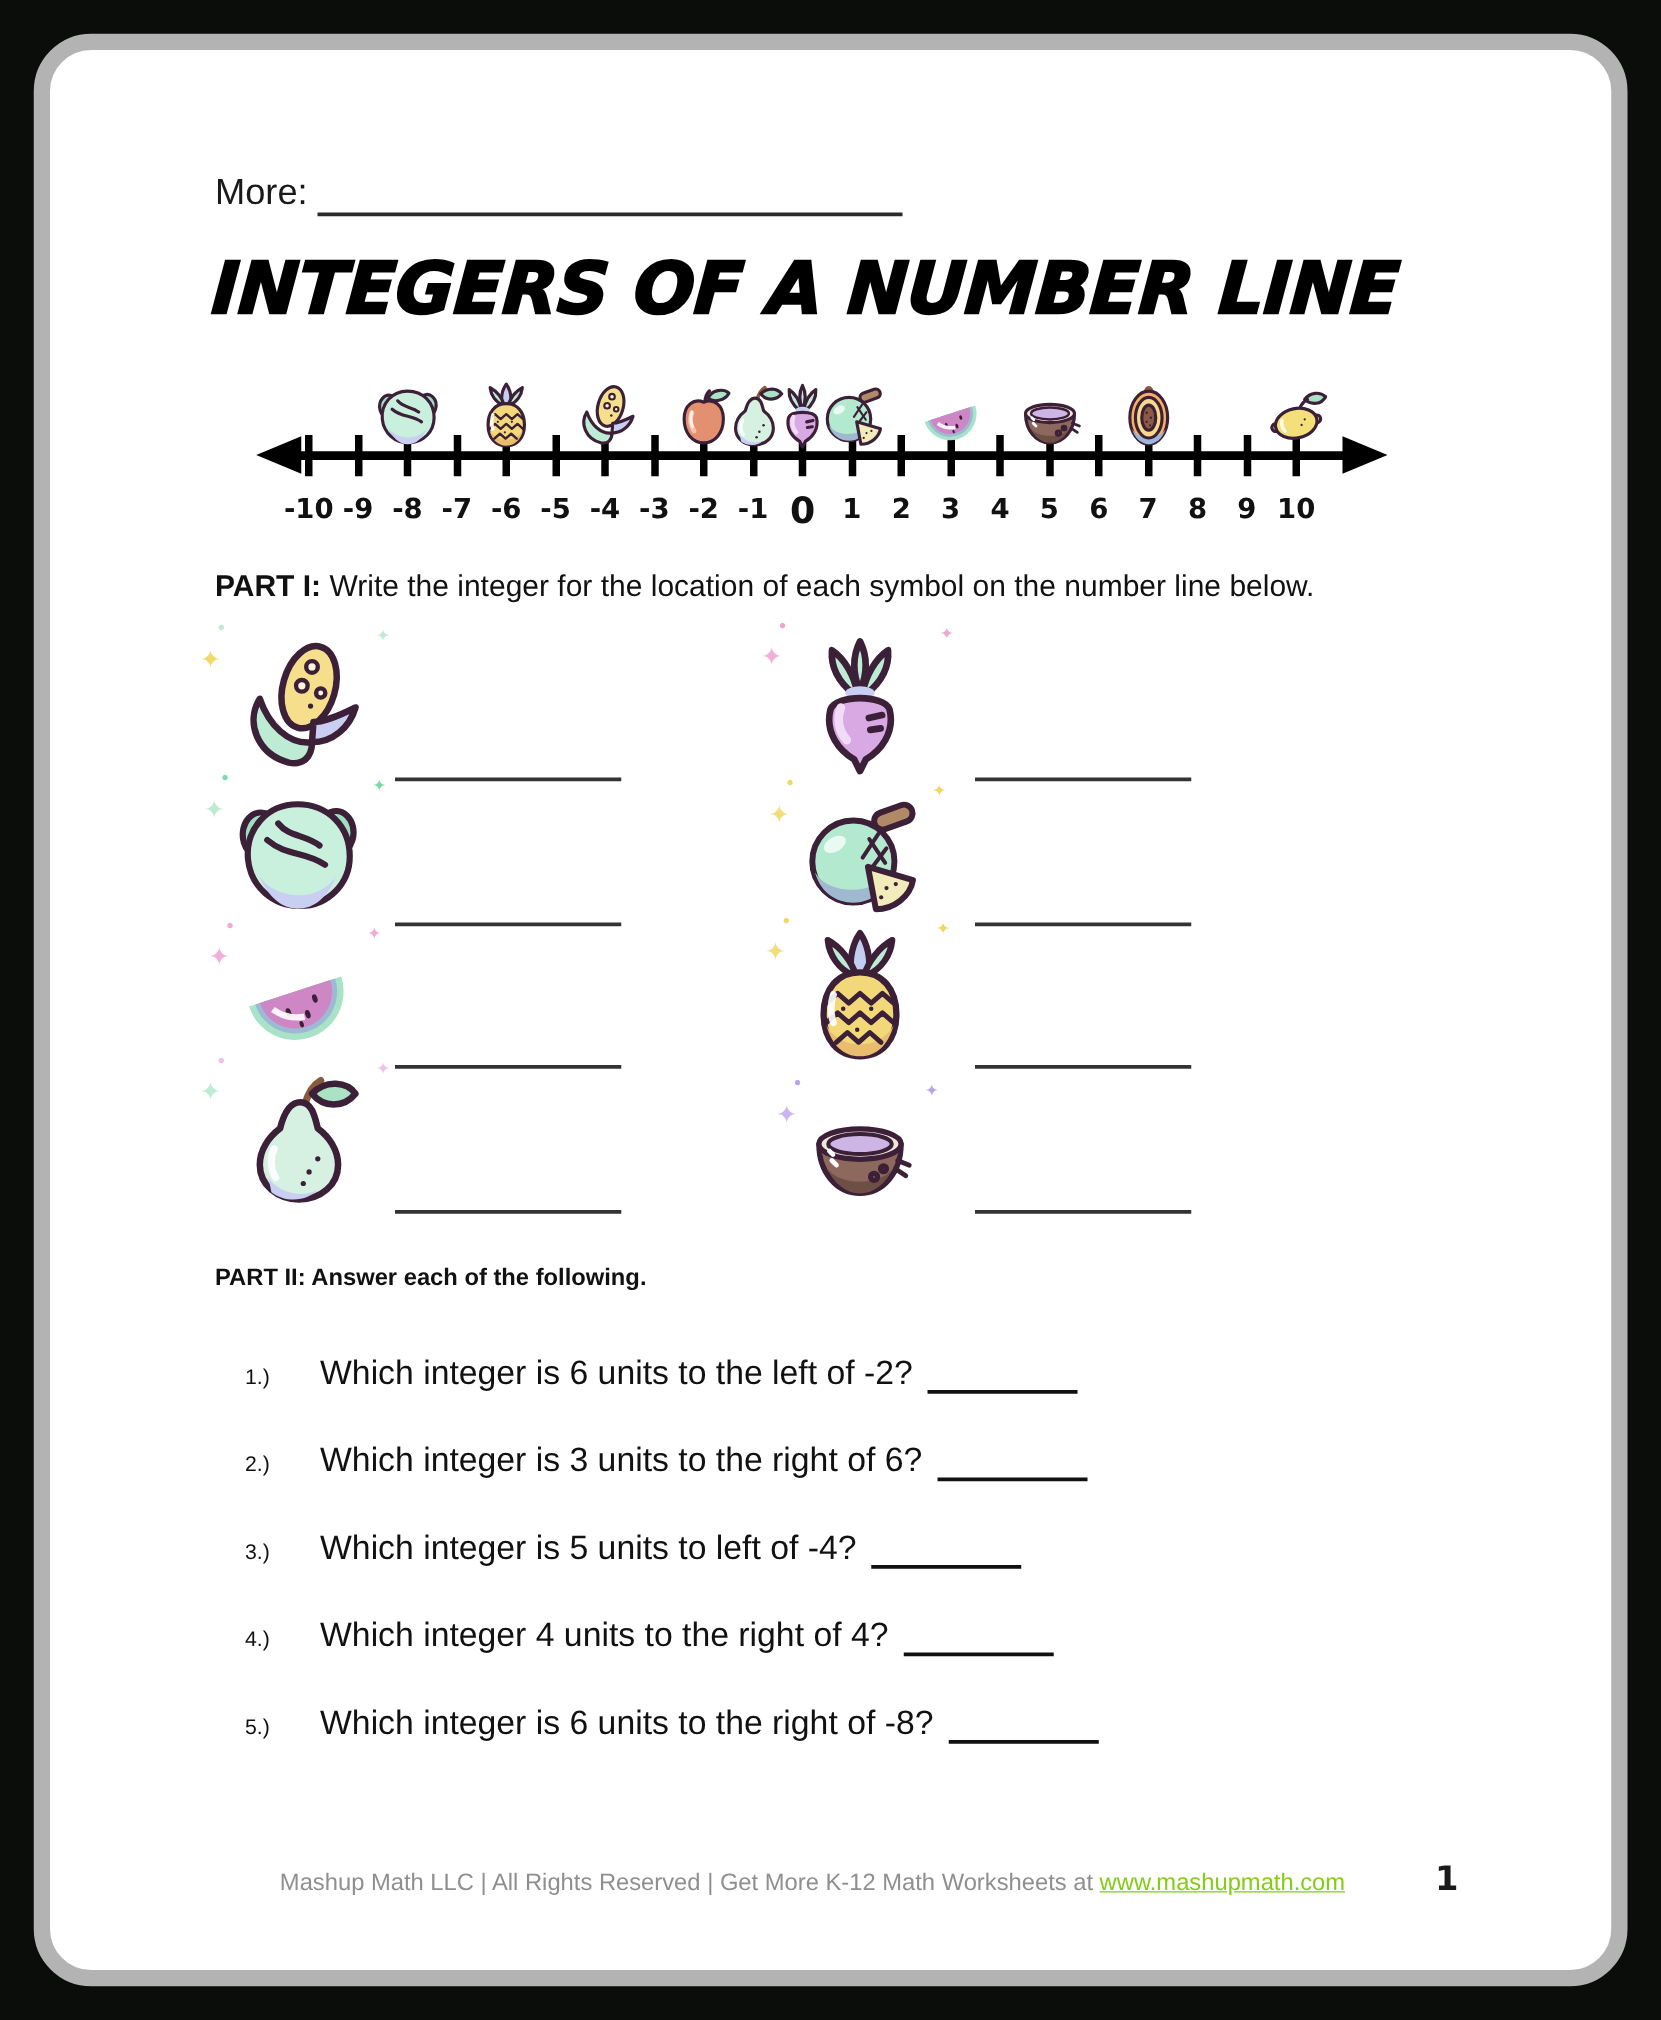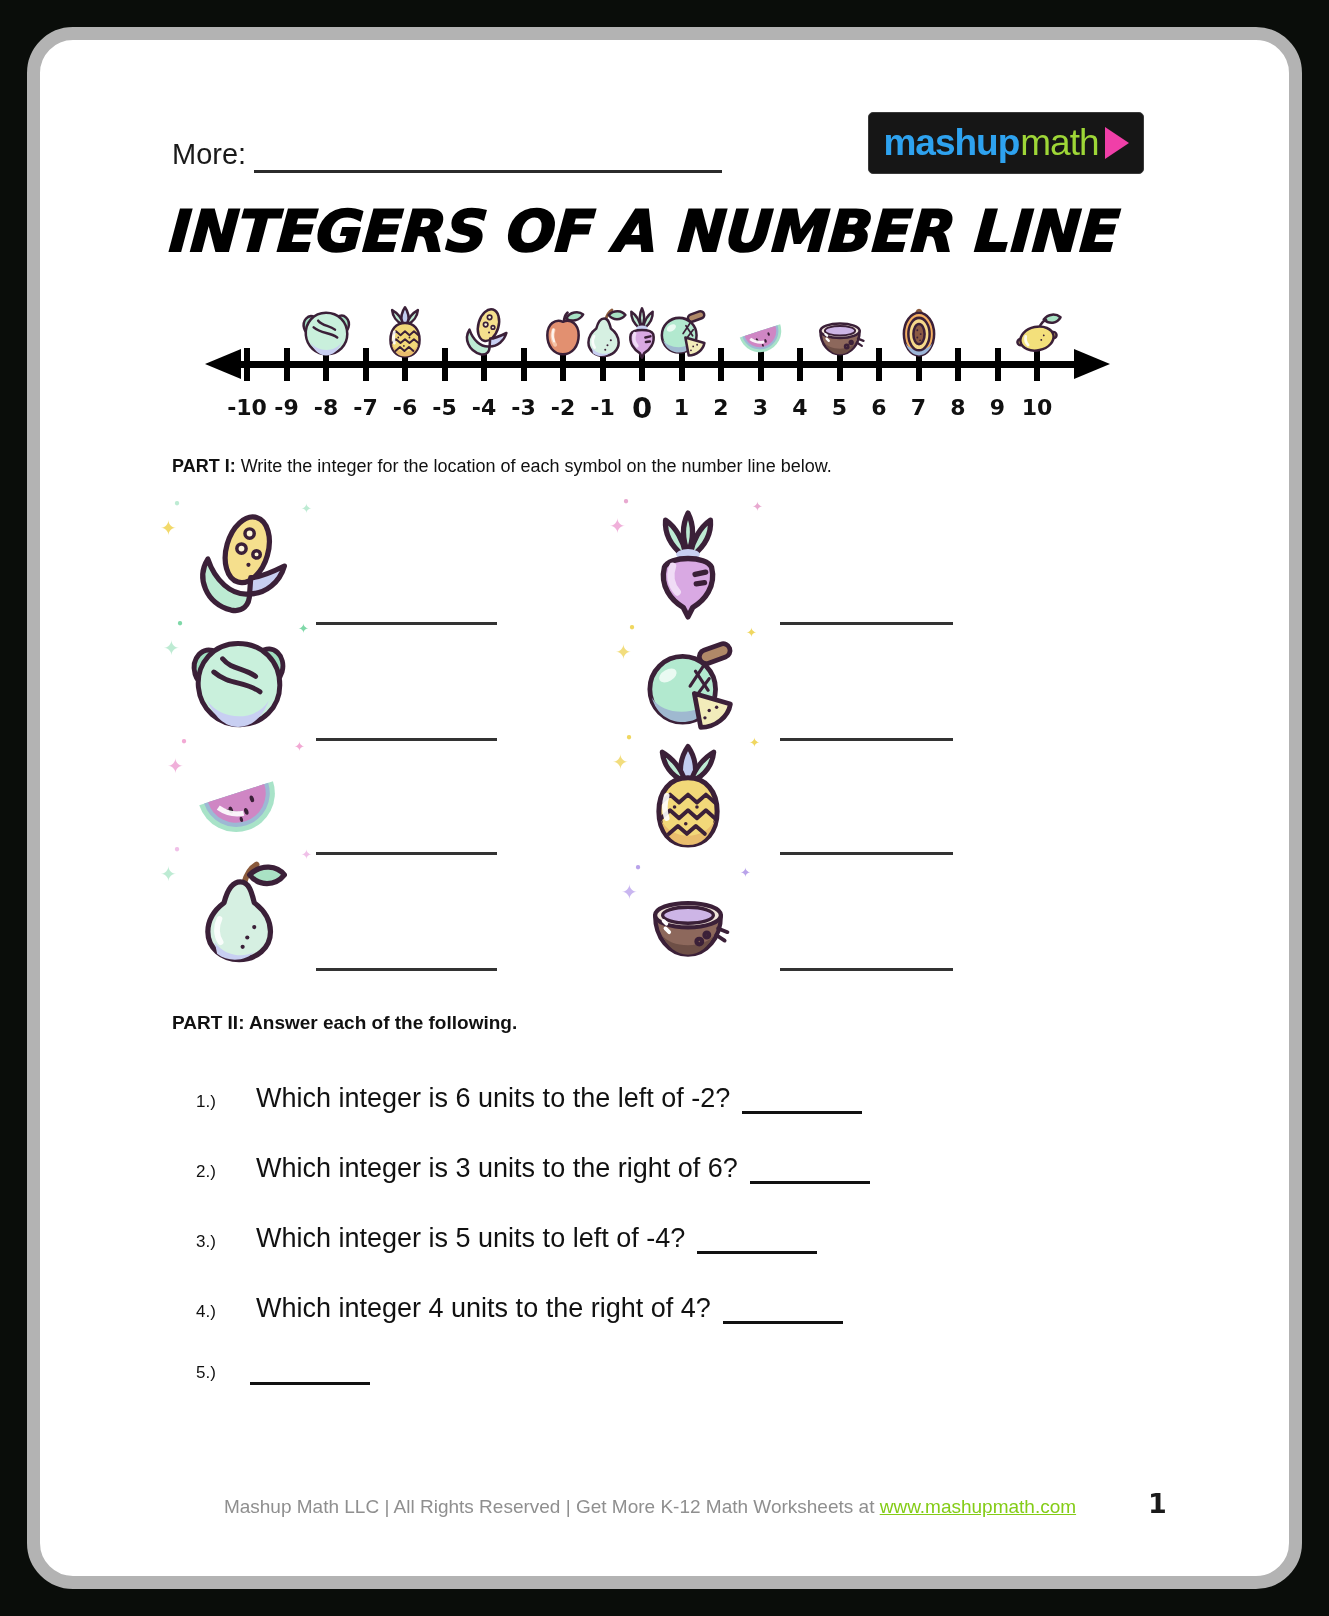--- a/index.html
+++ b/index.html
@@ -46,21 +46,21 @@
   .nl-arrow-right{position:absolute;left:869px;top:40px;width:0;height:0;
     border-top:15px solid transparent;border-bottom:15px solid transparent;border-left:36px solid #000;}
   .nl-tick{position:absolute;top:39px;width:6px;height:33px;background:#000;}
   .nl-label{position:absolute;top:86px;width:70px;text-align:center;
     font-family:"DejaVu Sans",sans-serif;font-weight:bold;font-size:22px;color:#111;}
   .nl-label.zero{font-size:29px;top:82px;}
   .nl-icon{position:absolute;top:-4px;width:56px;height:56px;}
   .nl-icon svg{width:100%;height:100%;display:block;}
 
   
-  .part1-heading{position:absolute;left:172px;top:456px;font-size:18px;color:#111;}
+  .part1-heading{position:absolute;left:172px;top:456px;font-size:24px;color:#111;}
   .part1-heading b{font-weight:bold;}
   .part2-heading{position:absolute;left:172px;top:1012px;font-size:19px;font-weight:bold;color:#111;}
 
   
   .part1{position:absolute;left:172px;top:490px;width:985px;height:495px;}
   .blank-line{position:absolute;height:0;border-bottom:3px solid #333;}
   .p1-icon{position:absolute;}
   .p1-icon svg{width:100%;height:100%;display:block;}
   .sparkle{position:absolute;line-height:1;pointer-events:none;}
 
@@ -79,25 +79,20 @@
 </style>
 </head>
 <body>
 
 <div class="page-frame"></div>
 
 <div class="content">
   <span class="name-label">More:</span>
   <div class="name-line"></div>
 
-  <div class="logo">
-    <span class="mashup">mashup</span>
-    <span class="math">math</span>
-    <span class="arrow"></span>
-  </div>
 
   <div class="title">INTEGERS OF A NUMBER LINE</div>
 
   <div class="numberline">
     <div class="nl-arrow-left"></div>
     <div class="nl-bar"></div>
     <div class="nl-arrow-right"></div>
   <div class="nl-tick" style="left: 39px;"></div>
       <div class="nl-label" style="left: 7px; text-align: center;">-10</div>
       <div class="nl-tick" style="left: 78.5px;"></div>
@@ -456,19 +451,20 @@
         <span class="qtext">Which integer is 5 units to left of -4?</span>
         <span class="qline">&nbsp;</span>
       </div>
       <div class="question-row" style="top: 1293px;">
         <span class="qnum">4.)</span>
         <span class="qtext">Which integer 4 units to the right of 4?</span>
         <span class="qline">&nbsp;</span>
       </div>
       <div class="question-row" style="top: 1363px;">
         <span class="qnum">5.)</span>
+        <span class="qtext">Which integer is 6 units to the right of -8?</span>
         <span class="qline">&nbsp;</span>
       </div>
     </div>
 
   <div class="footer"><span>Mashup Math LLC | All Rights Reserved | Get More K-12 Math Worksheets at </span><a href="#">www.mashupmath.com</a></div>
   <div class="page-num">1</div>
 </div>
 
 </body></html>

